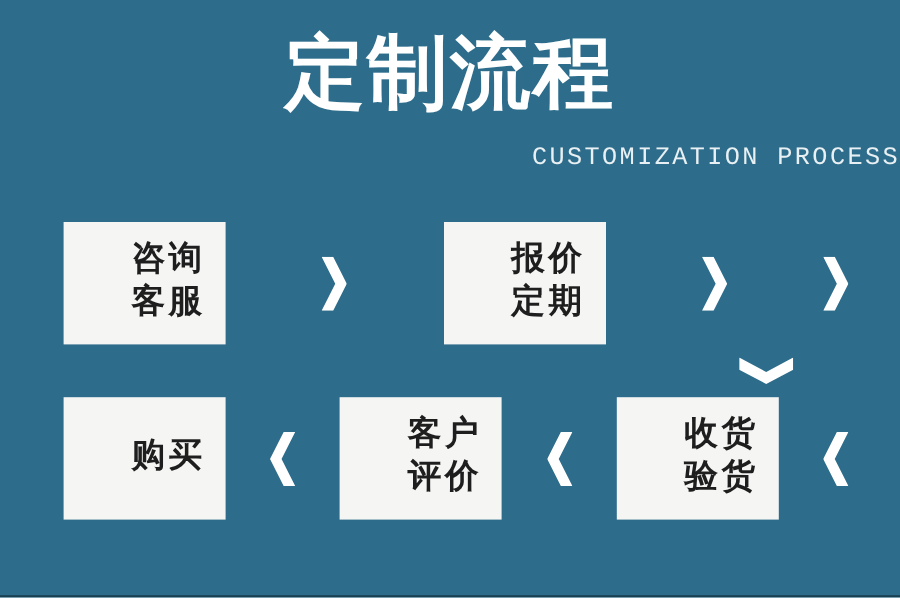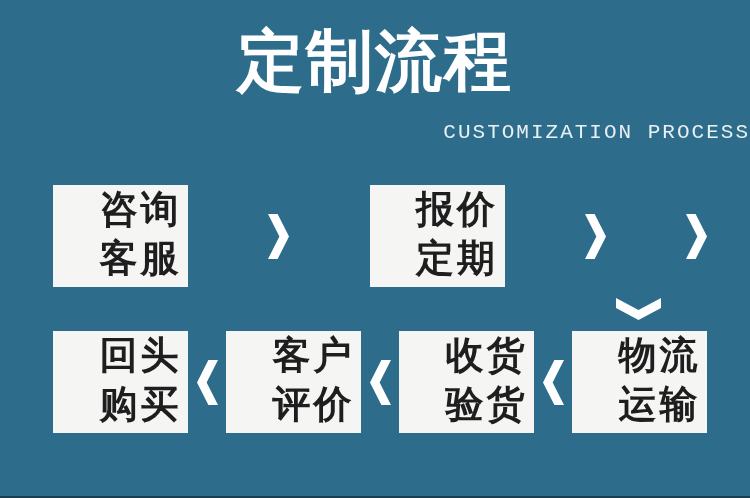--- a/index.html
+++ b/index.html
@@ -60,21 +60,21 @@
   .row2 { top: 331px; }
   .step-box {
     width: 135px;
     height: 102px;
     background: var(--box);
     display: flex;
     align-items: center;
     justify-content: center;
   }
   .step-label {
-    font-size: 38px;
+    font-size: 28px;
     font-weight: bold;
     color: var(--ink);
     text-align: center;
     line-height: 1.3;
     letter-spacing: 3px;
     margin-left: 40px;
   }
   .chev { width: 21px; height: 45px; flex: 0 0 auto; }
   .chev svg, .chev-down svg { display: block; width: 100%; height: 100%; }
   .chev svg polygon, .chev-down svg polygon { fill: var(--arrow); }
@@ -127,21 +127,20 @@
 
   <span class="chev-down">
     <svg viewBox="0 0 48 24" preserveAspectRatio="none">
         <polygon points="48,0 48,11 24,24 0,11 0,0 24,13"></polygon>
       </svg>
   </span>
 
   <div class="row row2">
     <div class="step-box">
       <div class="step-label">
-        <div>回头</div>
         <div>购买</div>
       </div>
     </div>
     <span class="chev chev-left">
       <svg viewBox="0 0 24 48" preserveAspectRatio="none">
           <polygon points="0,0 11,0 24,24 11,48 0,48 13,24"></polygon>
         </svg>
     </span>
     <div class="step-box">
       <div class="step-label">
@@ -158,21 +157,15 @@
       <div class="step-label">
         <div>收货</div>
         <div>验货</div>
       </div>
     </div>
     <span class="chev chev-left">
       <svg viewBox="0 0 24 48" preserveAspectRatio="none">
           <polygon points="0,0 11,0 24,24 11,48 0,48 13,24"></polygon>
         </svg>
     </span>
-    <div class="step-box">
-      <div class="step-label">
-        <div>物流</div>
-        <div>运输</div>
-      </div>
-    </div>
   </div>
 
 </div>
 
 </body></html>

